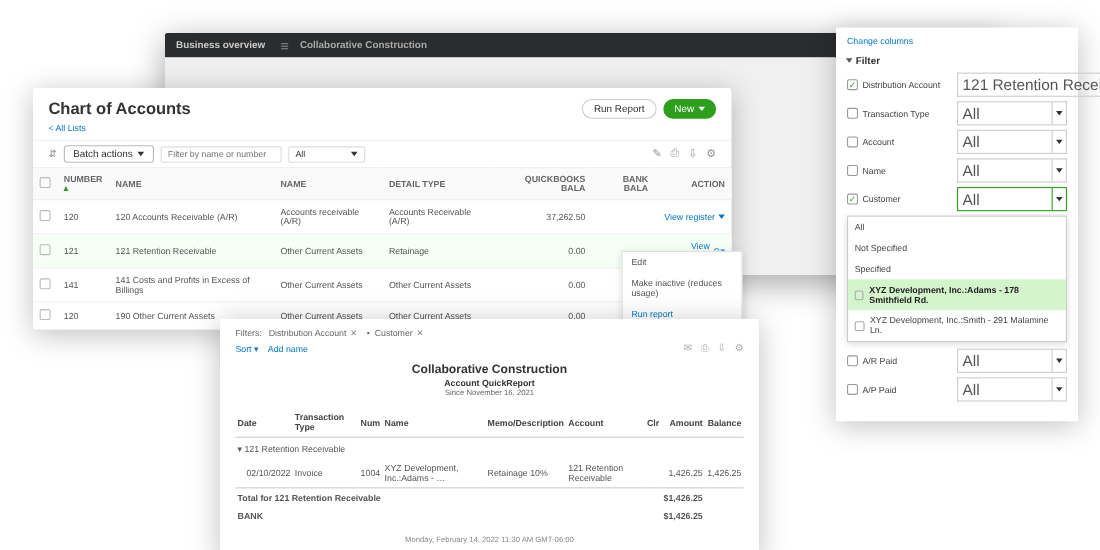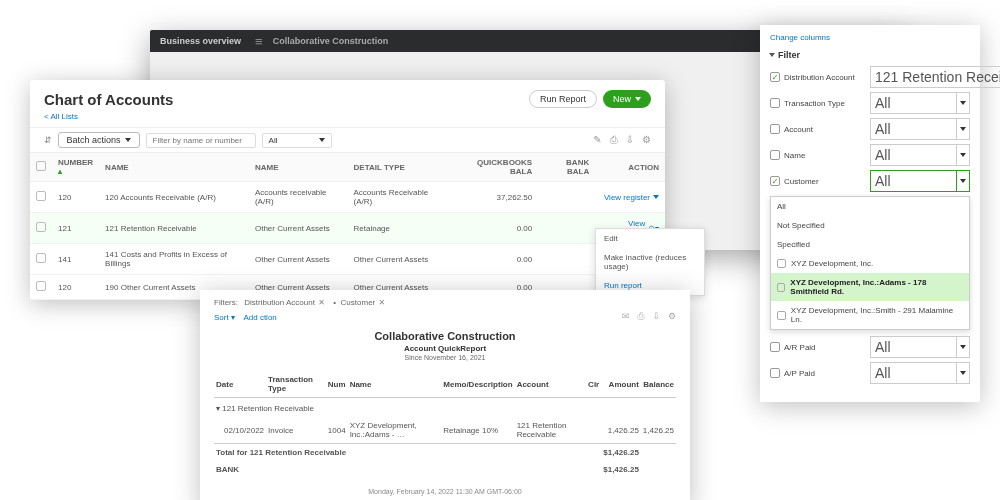--- a/index.html
+++ b/index.html
@@ -186,38 +186,38 @@
         <td>120</td>
         <td>190 Other Current Assets</td>
         <td>Other Current Assets</td>
         <td>Other Current Assets</td>
         <td class="right">0.00</td>
         <td class="right"></td>
         <td></td>
       </tr>
     </tbody>
   </table>
-  <div class="row-menu" style="left:565px; top:148px; position:absolute;">
+  <div class="row-menu" style="left:535px; top:148px; position:absolute;">
     <div>Edit</div>
     <div>Make inactive (reduces usage)</div>
     <div style="color:#0077c5;">Run report</div>
   </div>
 </div>
 
 <div class="report shadow">
   <div class="report-filters">
     <span class="f">Filters:</span>
     <span class="f"><span>Distribution Account</span><span class="x"> ✕</span></span>
     &nbsp;•&nbsp;
     <span class="f"><span>Customer</span><span class="x"> ✕</span></span>
   </div>
   <div class="report-top">
     <div>
       <span class="sort-link">Sort ▾</span>
-      <span class="addnotes">Add ction</span>
+      <span class="addnotes">Add name</span>
     </div>
     <div class="report-icons">
       <span>✉</span>
       <span>⎙</span>
       <span>⇩</span>
       <span>⚙</span>
     </div>
   </div>
   <h2>Collaborative Construction</h2>
   <div class="sub">Account QuickReport</div>
@@ -331,24 +331,20 @@
         <div class="dd">
           <span class="caret-down"></span>
         </div>
       </div>
   </div>
 
   <div class="dropdown">
     <div class="opt">All</div>
     <div class="opt">Not Specified</div>
     <div class="opt">Specified</div>
-    <div class="opt">
-        <span class="small-chk"></span>
-        <span>XYZ Development, Inc.</span>
-      </div>
     <div class="opt sel">
         <span class="small-chk"></span>
         <span>XYZ Development, Inc.:Adams - 178 Smithfield Rd.</span>
       </div>
     <div class="opt">
         <span class="small-chk"></span>
         <span>XYZ Development, Inc.:Smith - 291 Malamine Ln.</span>
       </div>
   </div>
 

